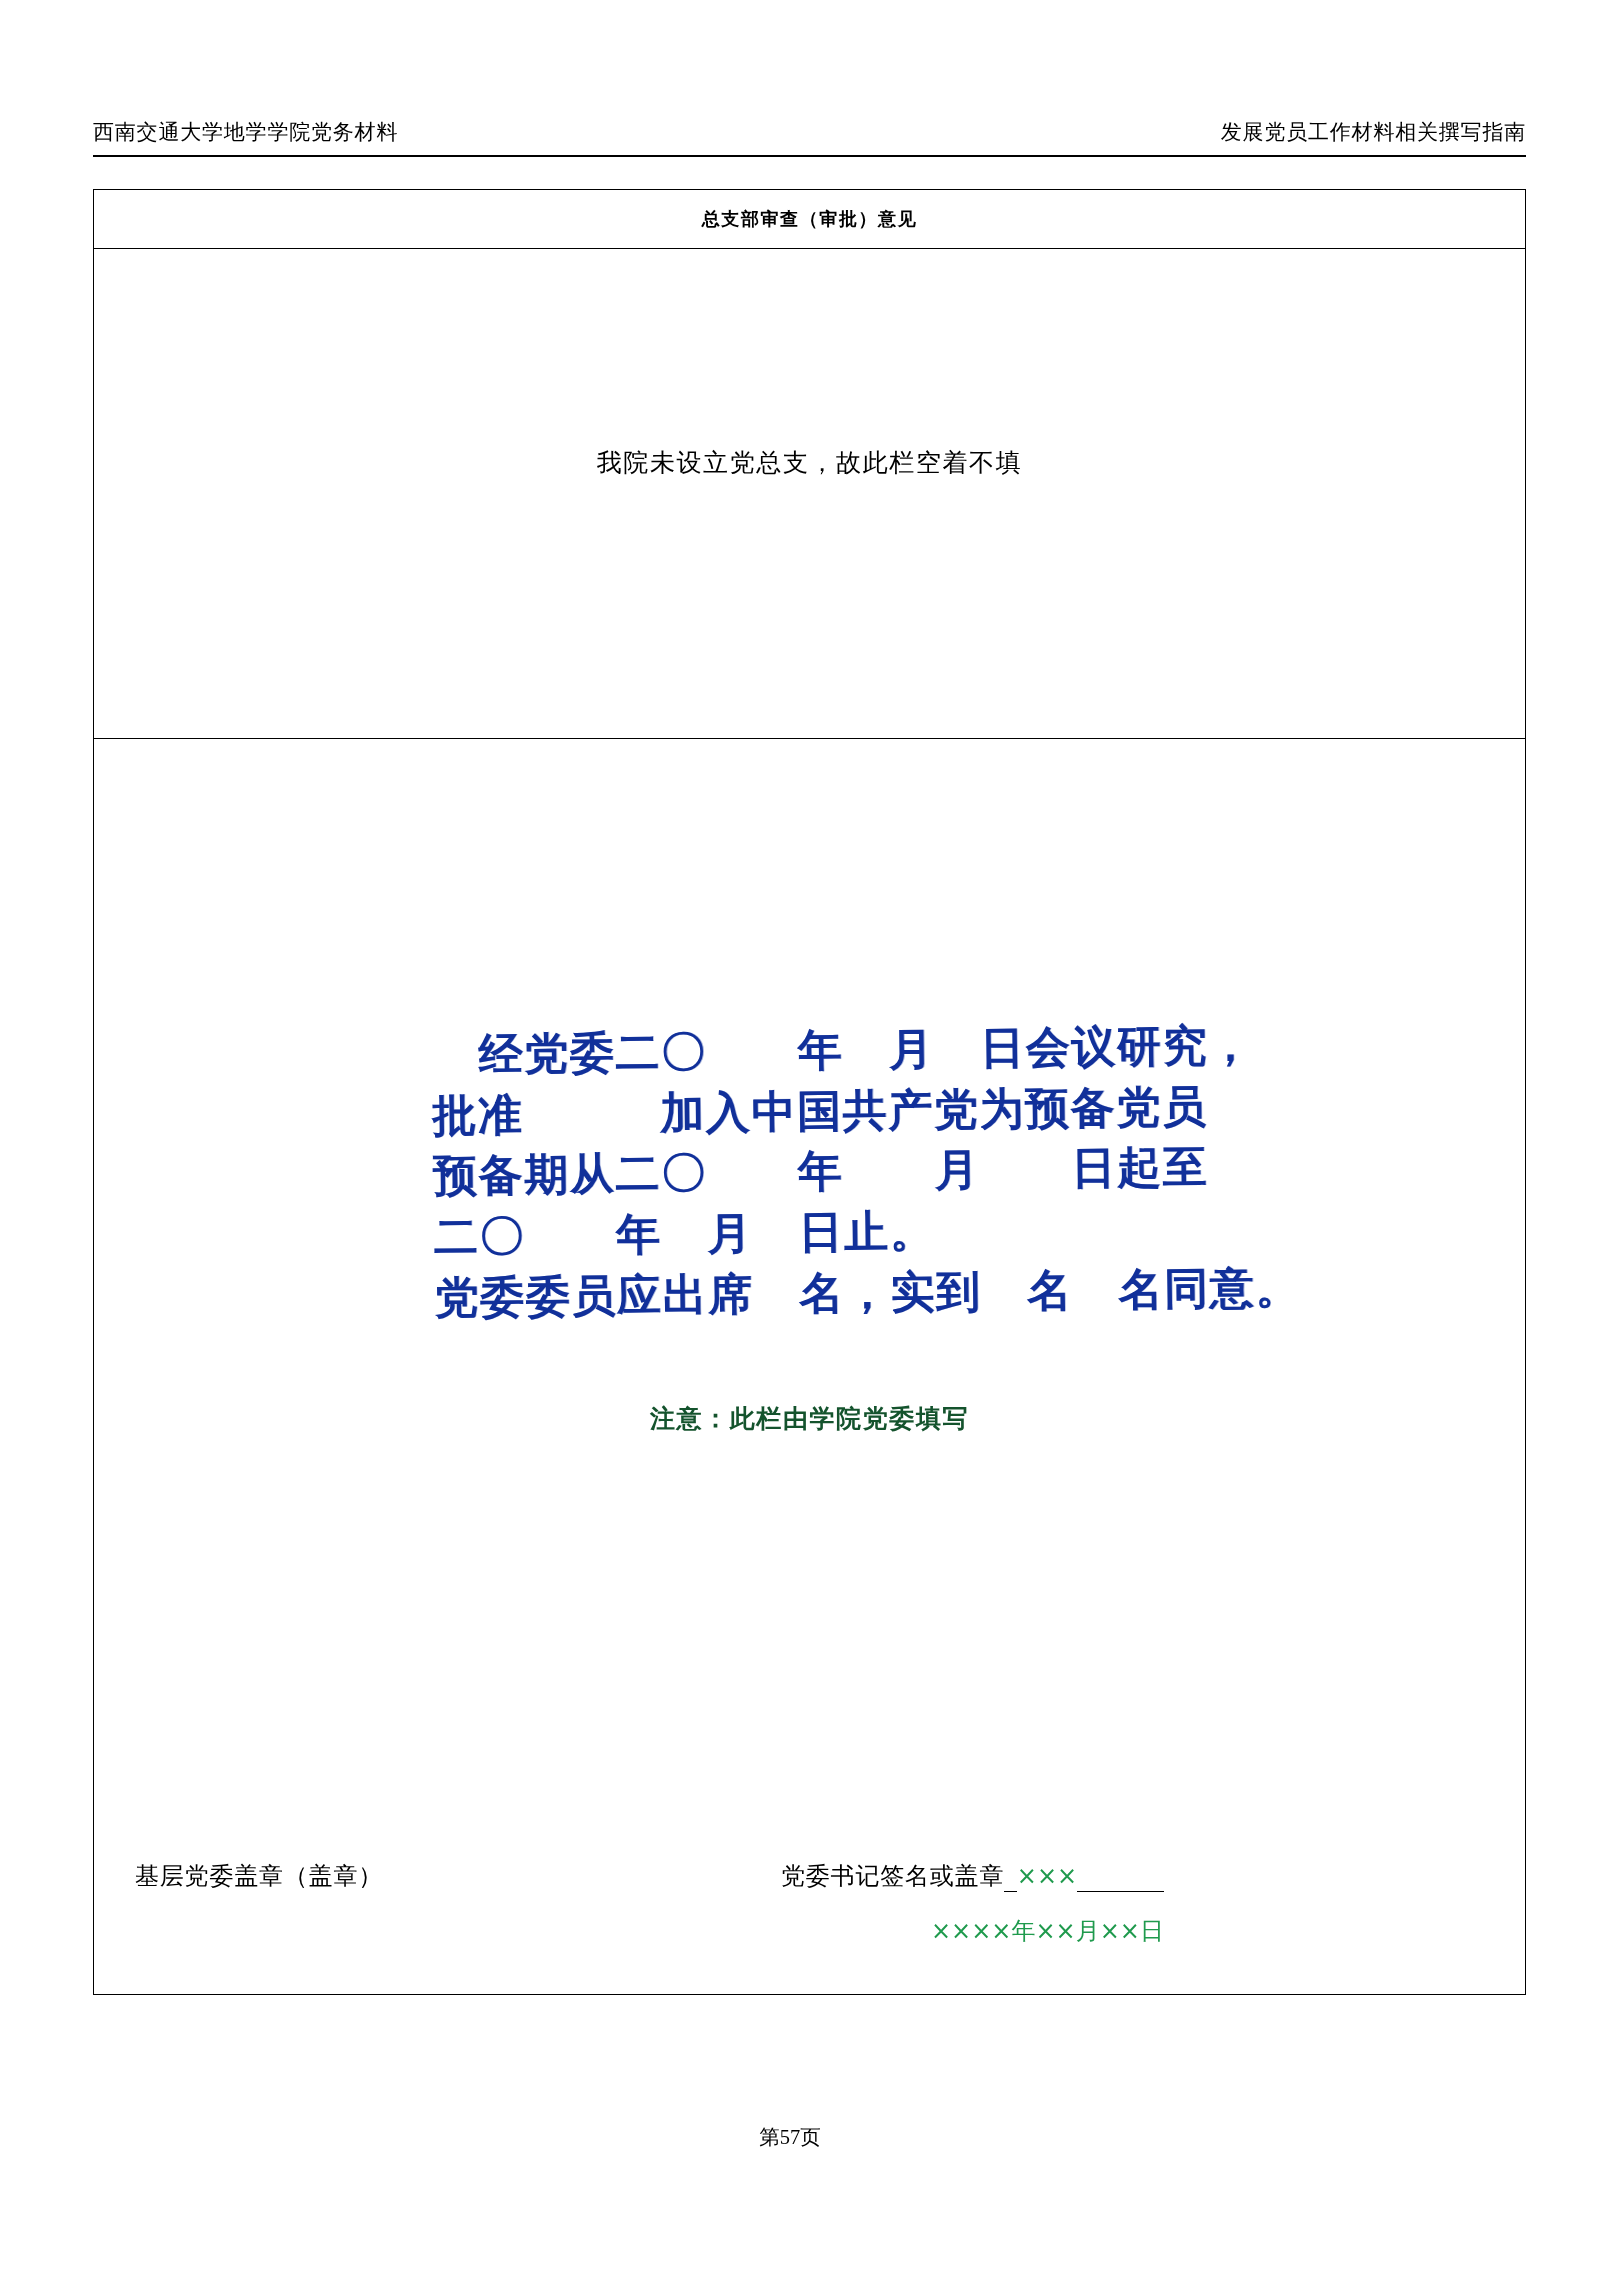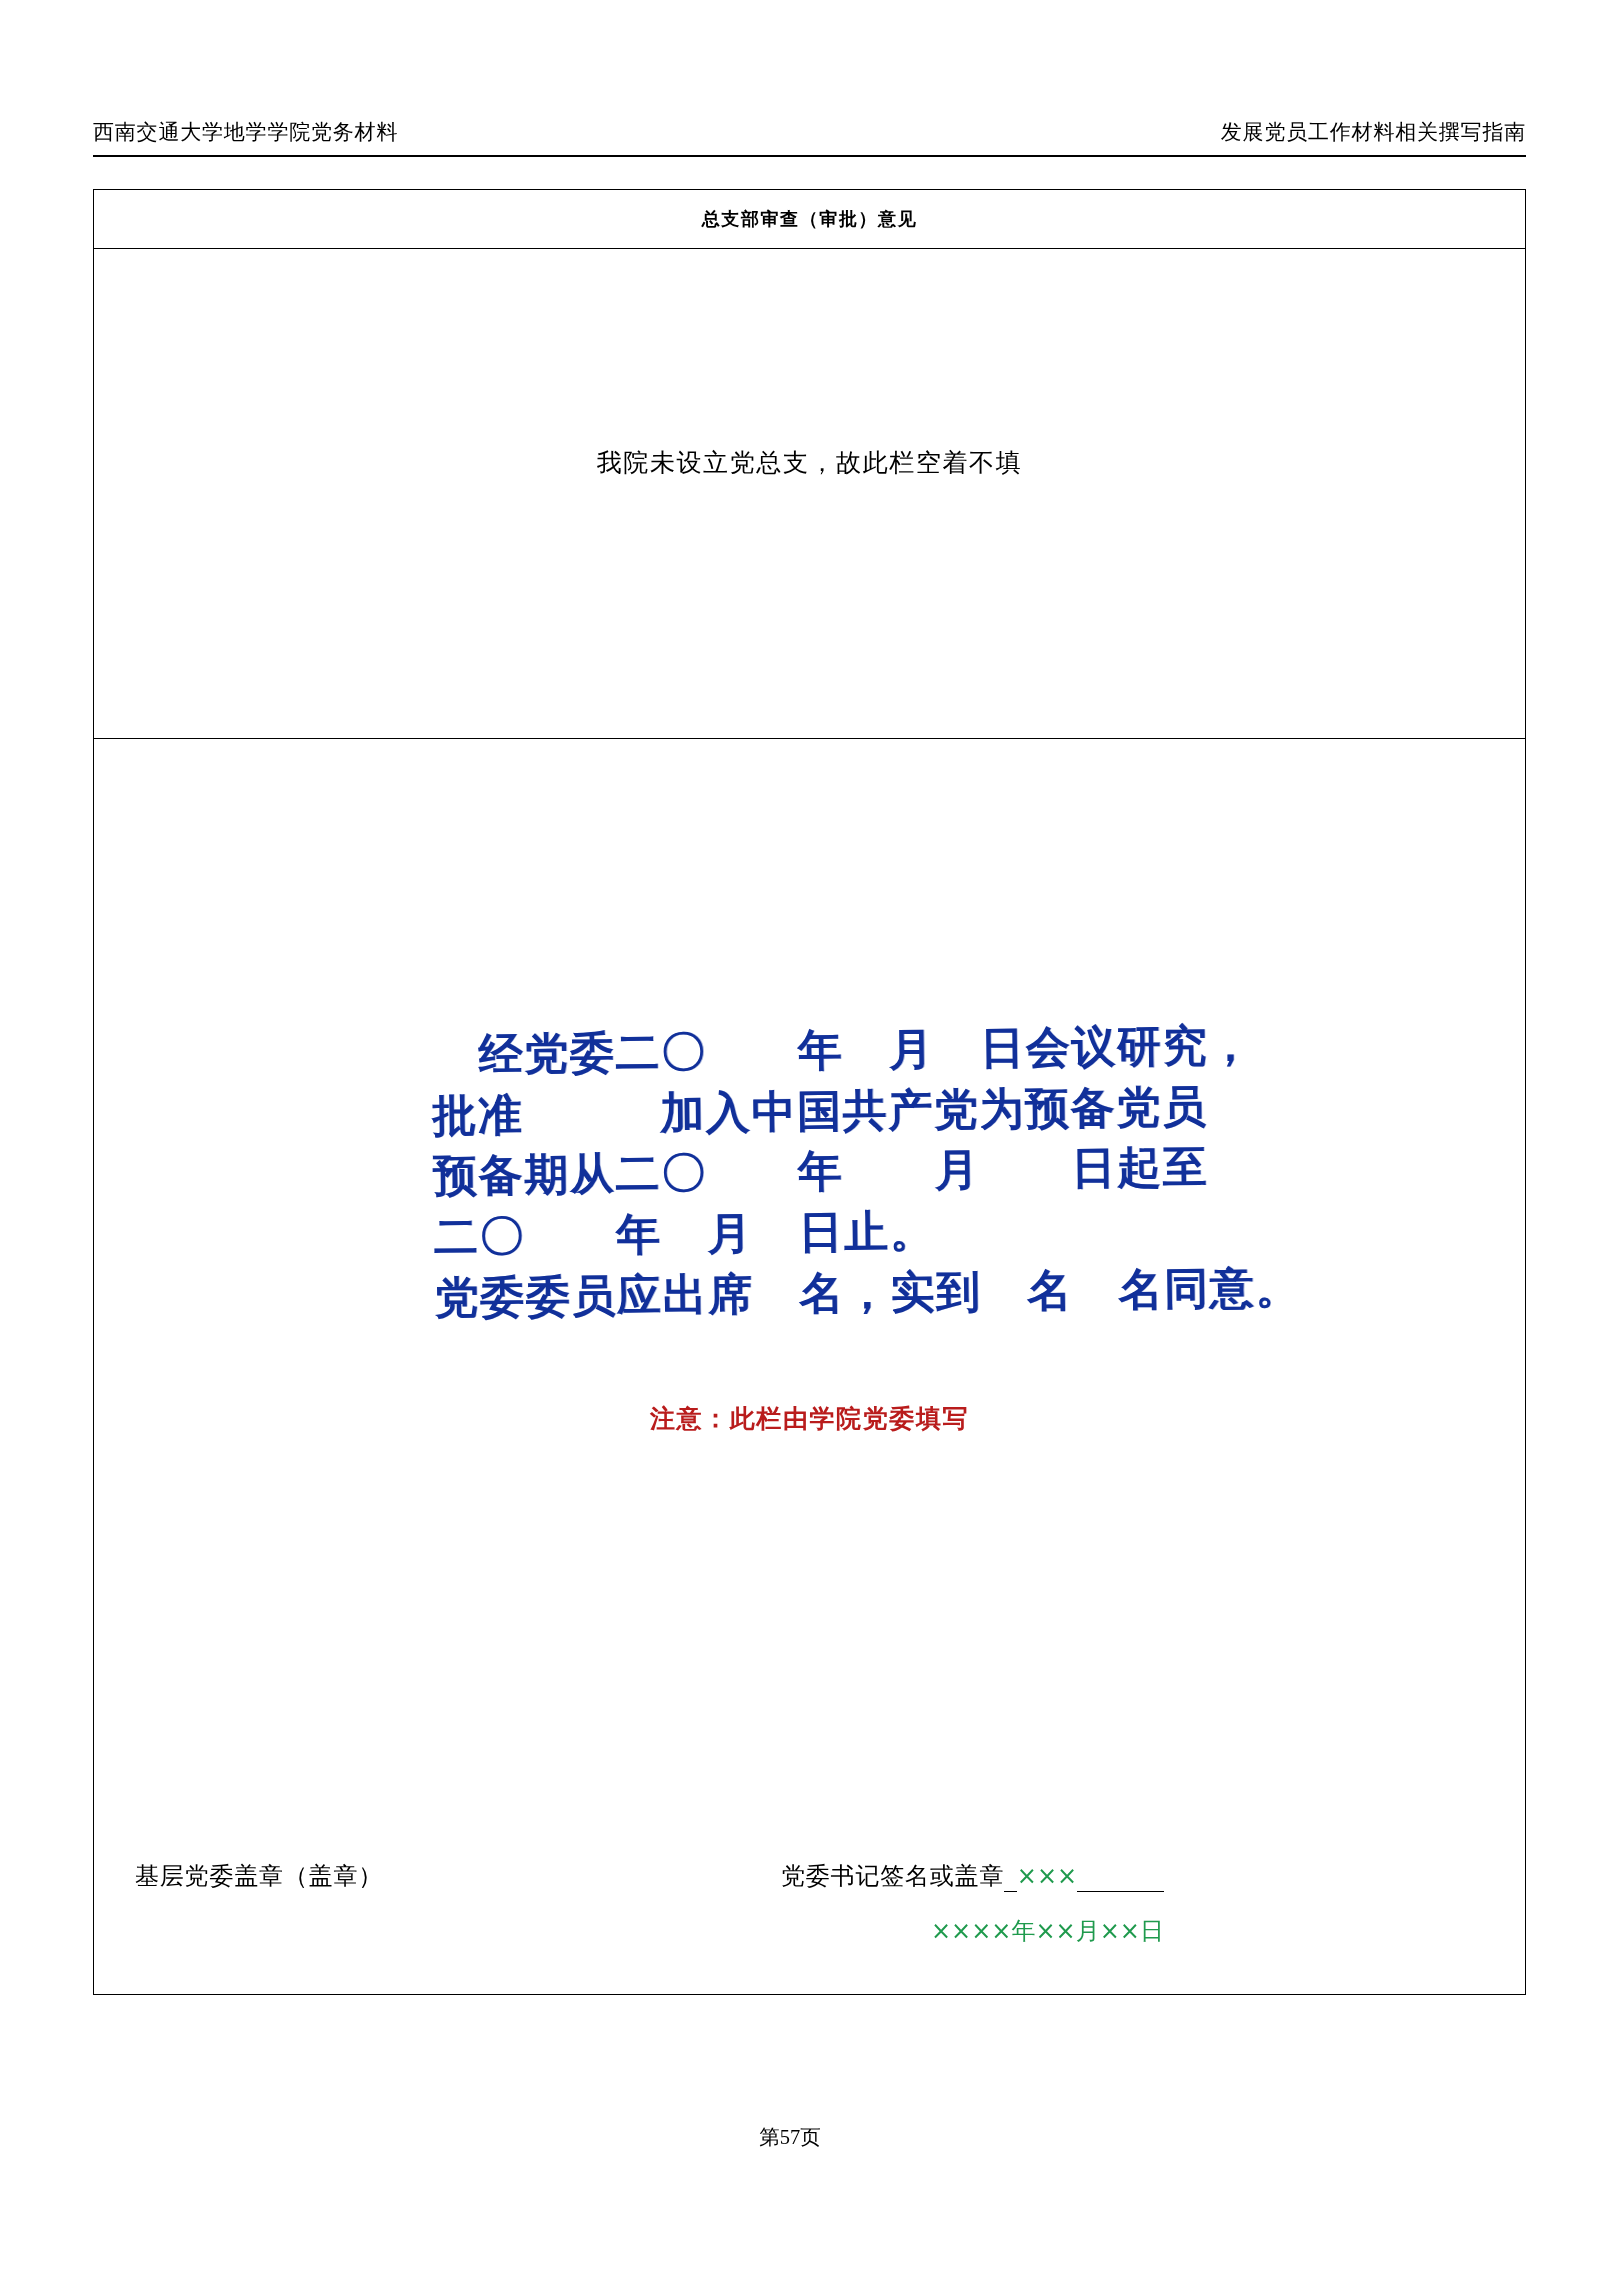--- a/index.html
+++ b/index.html
@@ -115,21 +115,21 @@
   .stamp .l3 { padding-left: 0px; }
   .stamp .l4 { padding-left: 0px; }
   .stamp .l5 { padding-left: 0px; }
 
   .red-note {
     position: absolute;
     left: 0;
     top: 663px;
     width: 100%;
     text-align: center;
-    color: #b91c1c;
+    color: #14532d;
     font-weight: bold;
     font-size: 25px;
     letter-spacing: 1.6px;
   }
 
   .footer-left {
     position: absolute;
     left: 41px;
     top: 1121px;
     font-size: 24px;

